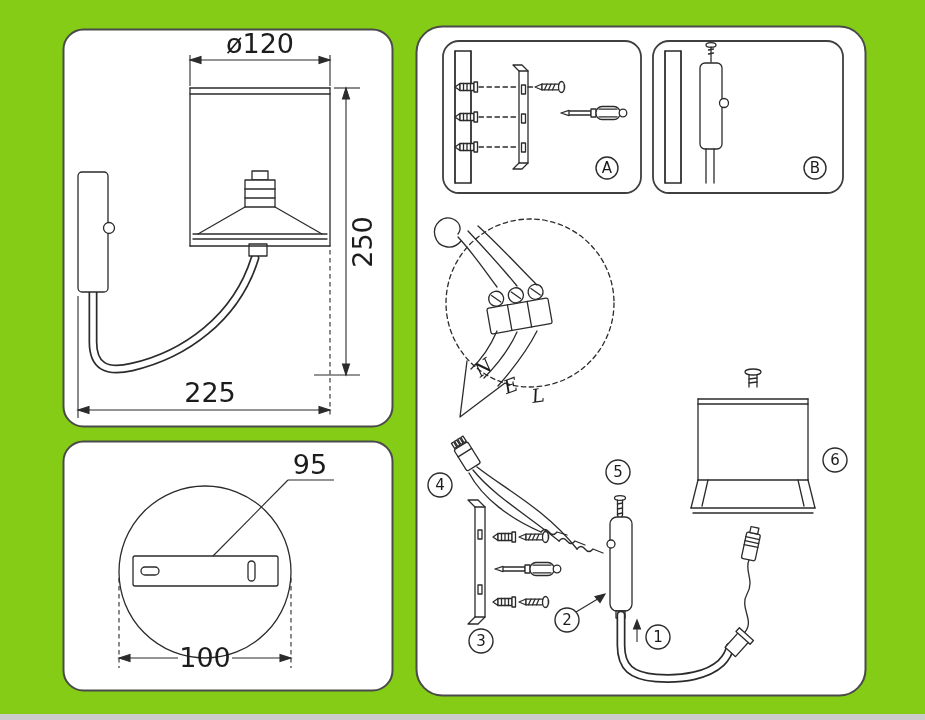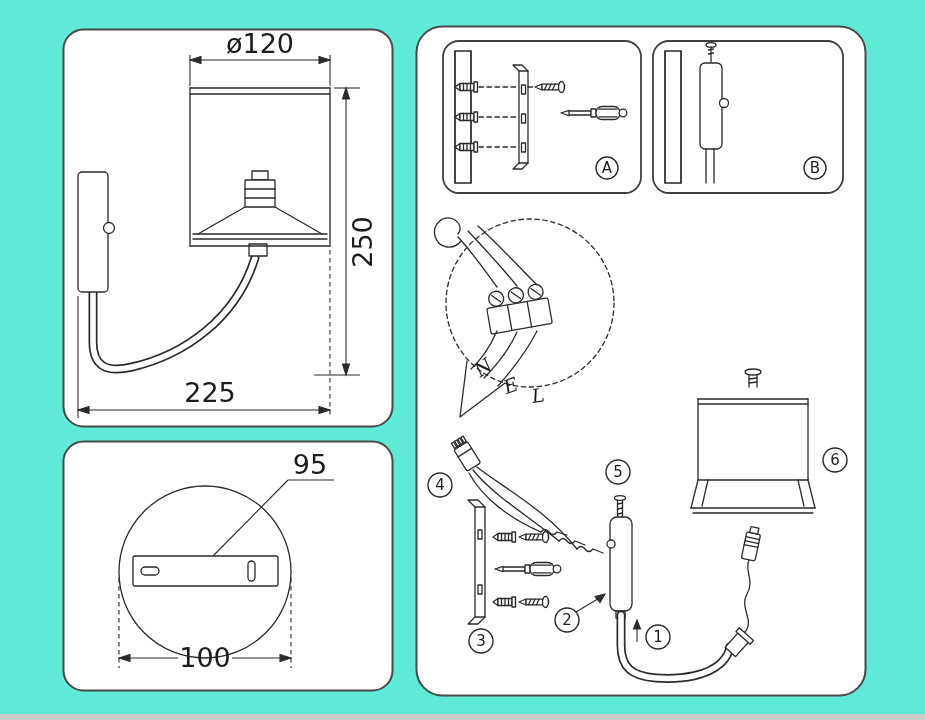--- a/index.html
+++ b/index.html
@@ -1,16 +1,16 @@
 <!DOCTYPE html>
 <html><head>
 <meta charset="utf-8">
 <style>
   html,body{margin:0;padding:0;background:#ffffff}
-  .canvas{position:relative;width:925px;height:720px;background:#5eead4;overflow:hidden;
+  .canvas{position:relative;width:925px;height:720px;background:#84cc16;overflow:hidden;
           font-family:"DejaVu Sans",sans-serif}
   .canvas svg{position:absolute}
   .panel{fill:#ffffff;stroke:#4a4a4a;stroke-width:2}
   .art .sub{fill:none;stroke:#3f3f3f;stroke-width:1.8}
   .art line,.art path,.art rect,.art circle,.art ellipse{
       fill:none;stroke:#2b2b2b;stroke-width:1.3;stroke-linecap:round;stroke-linejoin:round}
   .art .white{fill:#ffffff}
   .art .tube-o{stroke-width:9;fill:none;stroke:#2b2b2b}
   .art .tube-i{stroke:#ffffff;stroke-width:5.6;fill:none}
   .dash{stroke-dasharray:4.5 3.5}

